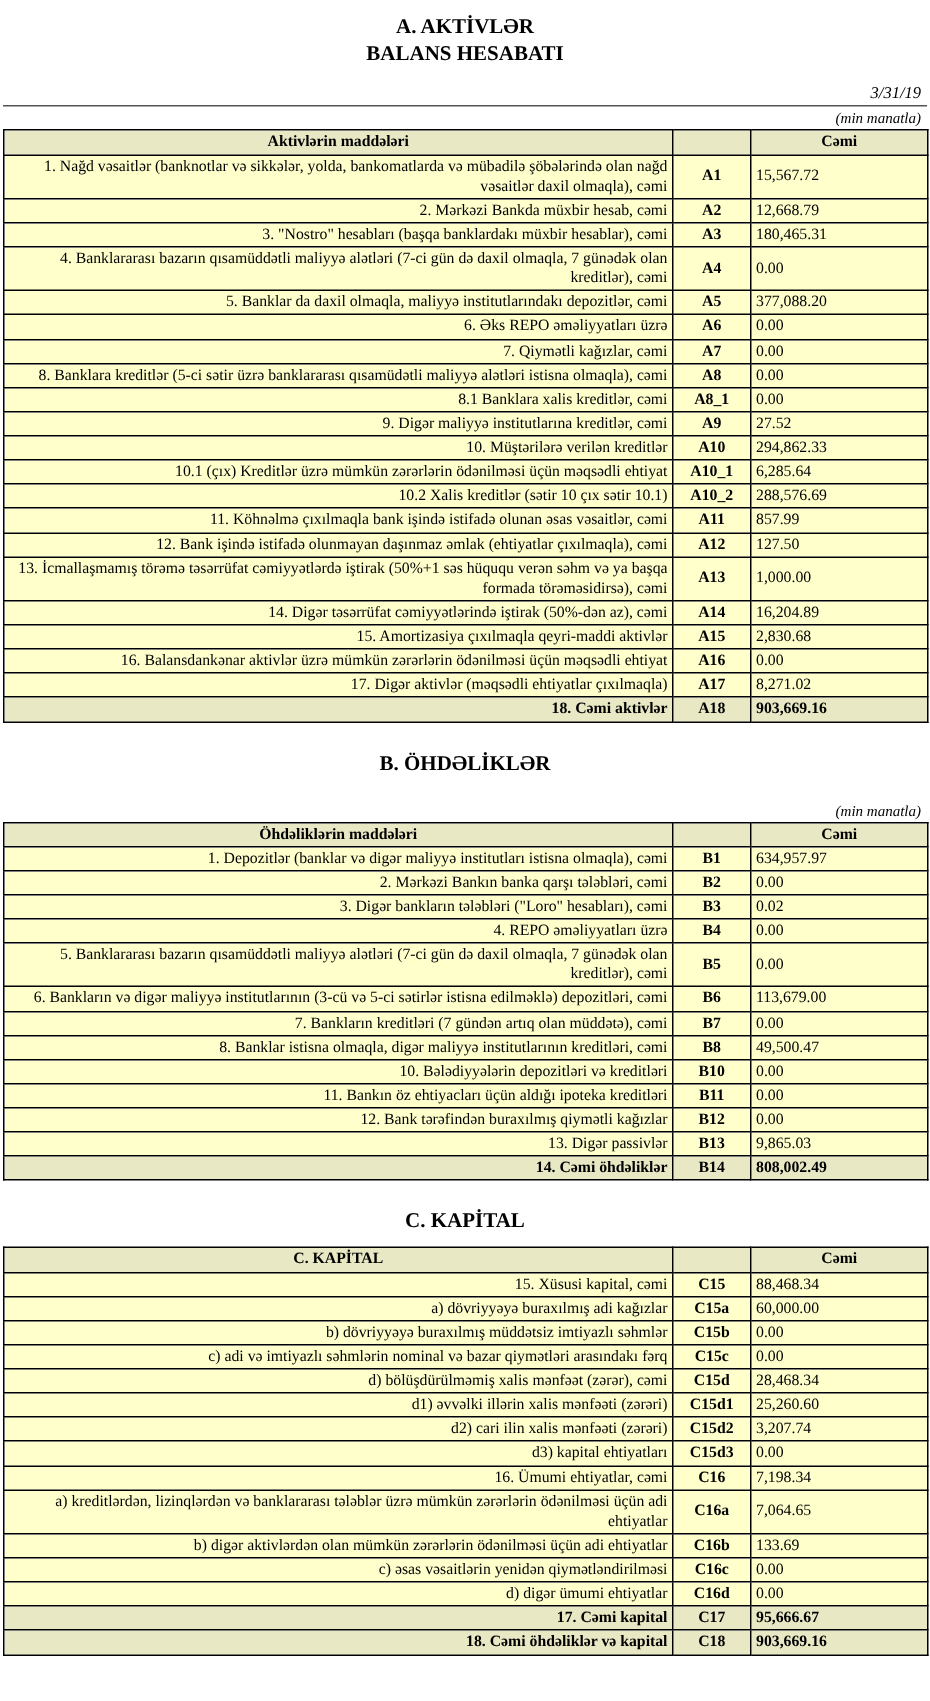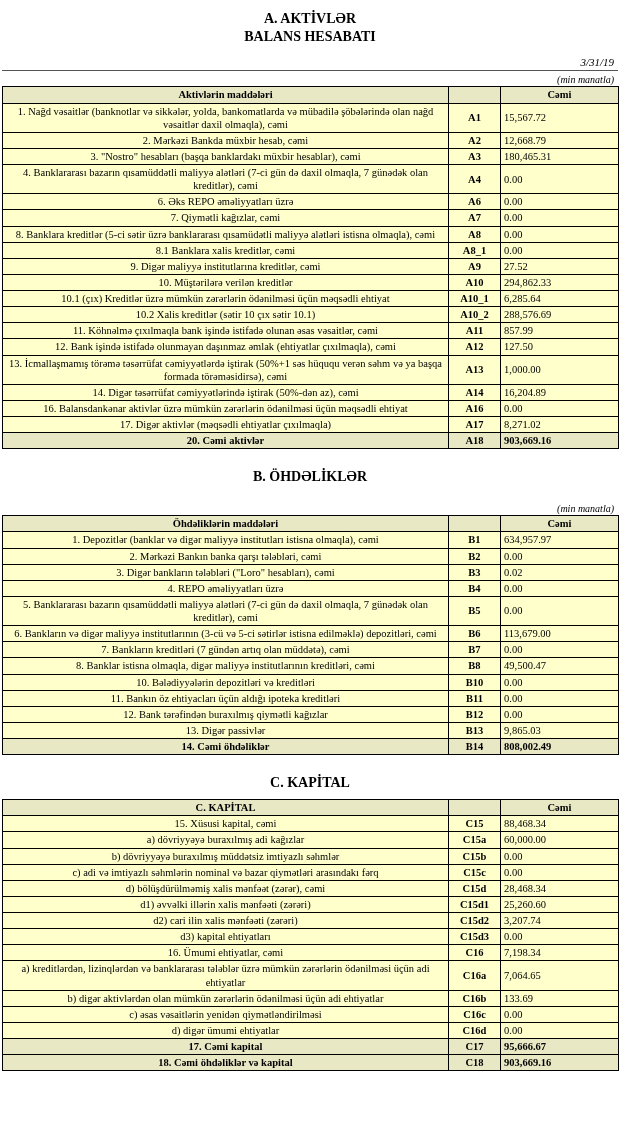--- a/index.html
+++ b/index.html
@@ -26,21 +26,21 @@
     padding:1px 3px;
     line-height:1.25;
     vertical-align:middle;
     overflow:hidden;
   }
   table.sheet th {
     font-weight:bold;
     background:#E8E8C5;
     text-align:center;
   }
-  .label-cell { text-align:center; }
+  .label-cell { text-align:right; }
   .code-cell { text-align:center; font-weight:bold; }
   .value-cell { text-align:left; padding-right:5px; }
   .indent1 { padding-left:16px; }
   .indent2 { padding-left:30px; }
   tr.total-row td { font-weight:bold; background:#E8E8C5; }
   .mt-b { margin-top:18px; }
 </style>
 </head>
 <body>
 
@@ -81,20 +81,25 @@
           <td class="label-cell">3. "Nostro" hesabları (başqa banklardakı müxbir hesablar), cəmi</td>
           <td class="code-cell">A3</td>
           <td class="value-cell">180,465.31</td>
         </tr>
         <tr>
           <td class="label-cell">4. Banklararası bazarın qısamüddətli maliyyə alətləri (7-ci gün də daxil olmaqla, 7 günədək olan kreditlər), cəmi</td>
           <td class="code-cell">A4</td>
           <td class="value-cell">0.00</td>
         </tr>
         <tr>
+          <td class="label-cell">5. Banklar da daxil olmaqla, maliyyə institutlarındakı depozitlər, cəmi</td>
+          <td class="code-cell">A5</td>
+          <td class="value-cell">377,088.20</td>
+        </tr>
+        <tr>
           <td class="label-cell">6. Əks REPO əməliyyatları üzrə</td>
           <td class="code-cell">A6</td>
           <td class="value-cell">0.00</td>
         </tr>
         <tr>
           <td class="label-cell">7. Qiymətli kağızlar, cəmi</td>
           <td class="code-cell">A7</td>
           <td class="value-cell">0.00</td>
         </tr>
         <tr>
@@ -141,31 +146,36 @@
           <td class="label-cell">13. İcmallaşmamış törəmə təsərrüfat cəmiyyətlərdə iştirak (50%+1 səs hüququ verən səhm və ya başqa formada törəməsidirsə), cəmi</td>
           <td class="code-cell">A13</td>
           <td class="value-cell">1,000.00</td>
         </tr>
         <tr>
           <td class="label-cell">14. Digər təsərrüfat cəmiyyətlərində iştirak (50%-dən az), cəmi</td>
           <td class="code-cell">A14</td>
           <td class="value-cell">16,204.89</td>
         </tr>
         <tr>
+          <td class="label-cell">15. Amortizasiya çıxılmaqla qeyri-maddi aktivlər</td>
+          <td class="code-cell">A15</td>
+          <td class="value-cell">2,830.68</td>
+        </tr>
+        <tr>
           <td class="label-cell">16. Balansdankənar aktivlər üzrə mümkün zərərlərin ödənilməsi üçün məqsədli ehtiyat</td>
           <td class="code-cell">A16</td>
           <td class="value-cell">0.00</td>
         </tr>
         <tr>
           <td class="label-cell">17. Digər aktivlər (məqsədli ehtiyatlar çıxılmaqla)</td>
           <td class="code-cell">A17</td>
           <td class="value-cell">8,271.02</td>
         </tr>
         <tr class="total-row">
-          <td class="label-cell">20. Cəmi aktivlər</td>
+          <td class="label-cell">18. Cəmi aktivlər</td>
           <td class="code-cell">A18</td>
           <td class="value-cell">903,669.16</td>
         </tr>
       </tbody>
   </table>
 
   <div class="section-title">B. ÖHDƏLİKLƏR</div>
   <div class="unit-line mt-b">(min manatla)</div>
 
   <table class="sheet">

